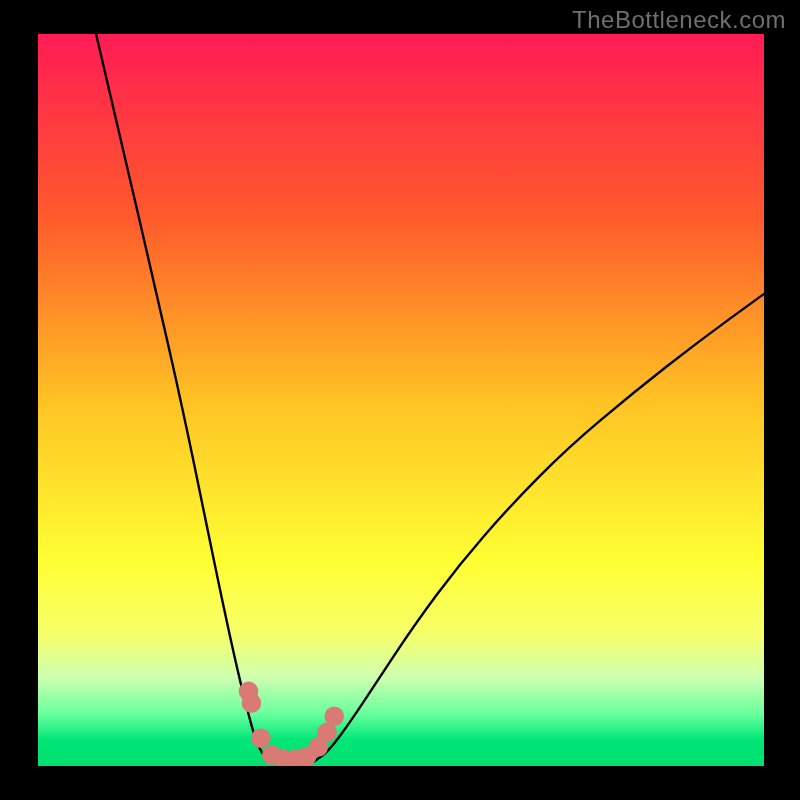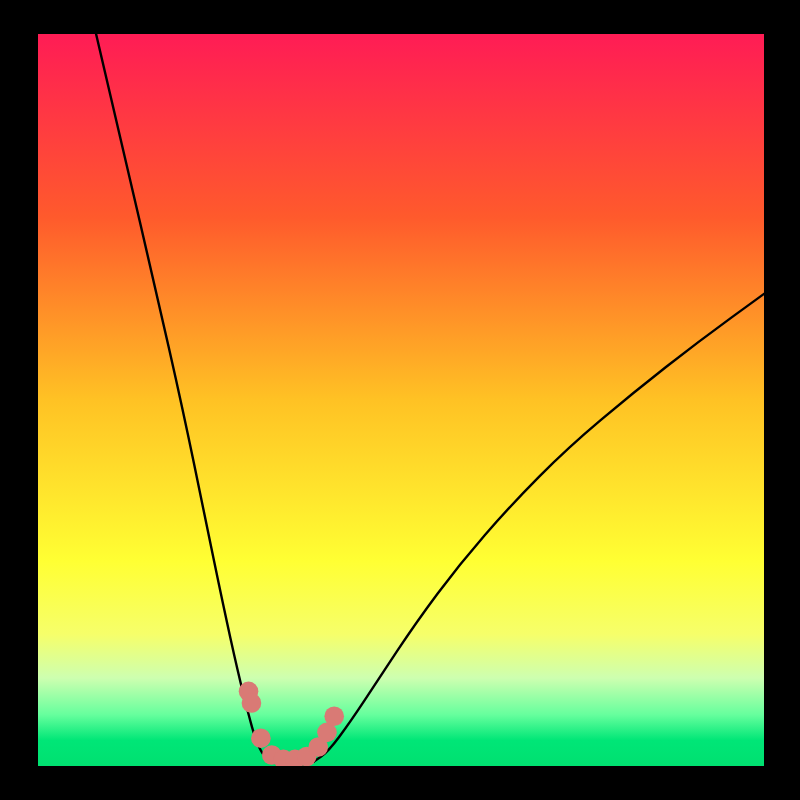--- a/index.html
+++ b/index.html
@@ -41,20 +41,21 @@
     display: block;
     width: 100%;
     height: 100%;
   }
 </style>
 </head>
 <body>
 
 <div class="frame">
 
+  <div class="watermark">TheBottleneck.com</div>
 
   <div class="plot-area">
     <svg viewBox="0 0 726 732" preserveAspectRatio="none">
       <defs>
         <linearGradient id="bg-grad" x1="0" y1="0" x2="0" y2="1">
             <stop offset="0.00%" stop-color="#ff1c55"></stop>
             <stop offset="25.00%" stop-color="#ff5a2c"></stop>
             <stop offset="50.00%" stop-color="#ffc224"></stop>
             <stop offset="72.00%" stop-color="#ffff33"></stop>
             <stop offset="82.00%" stop-color="#f6ff6a"></stop>

